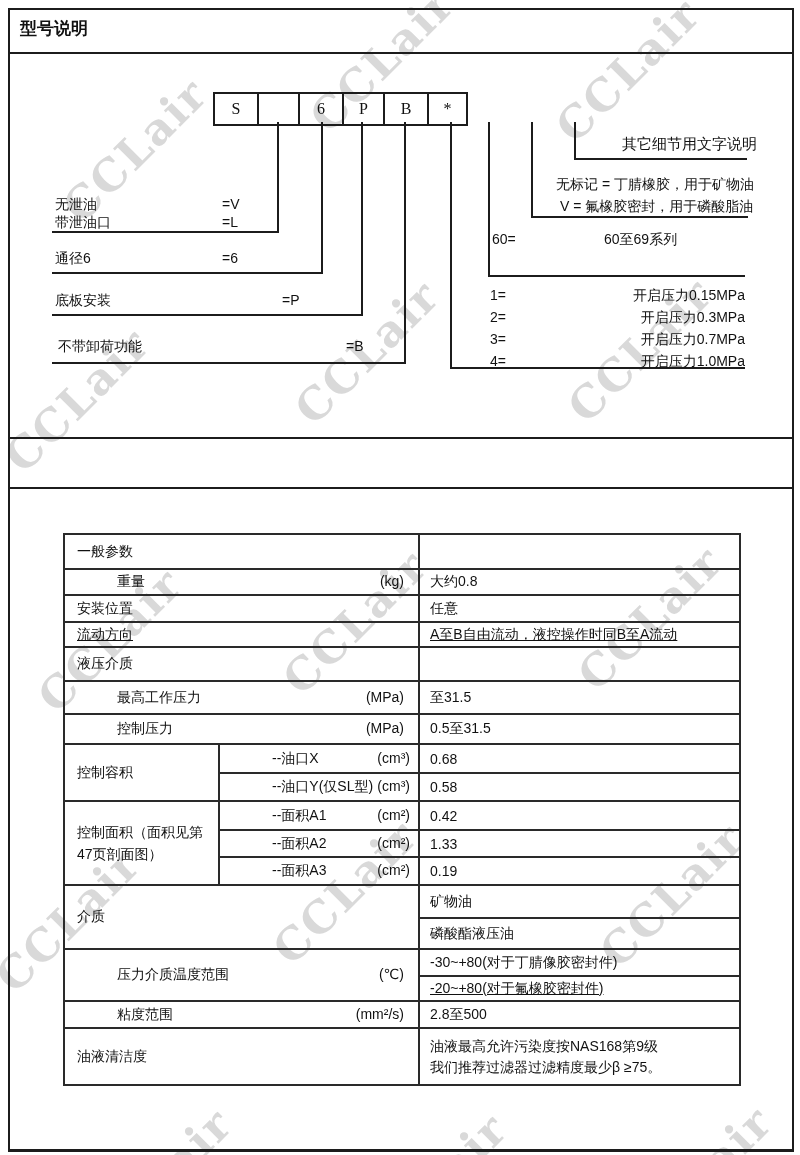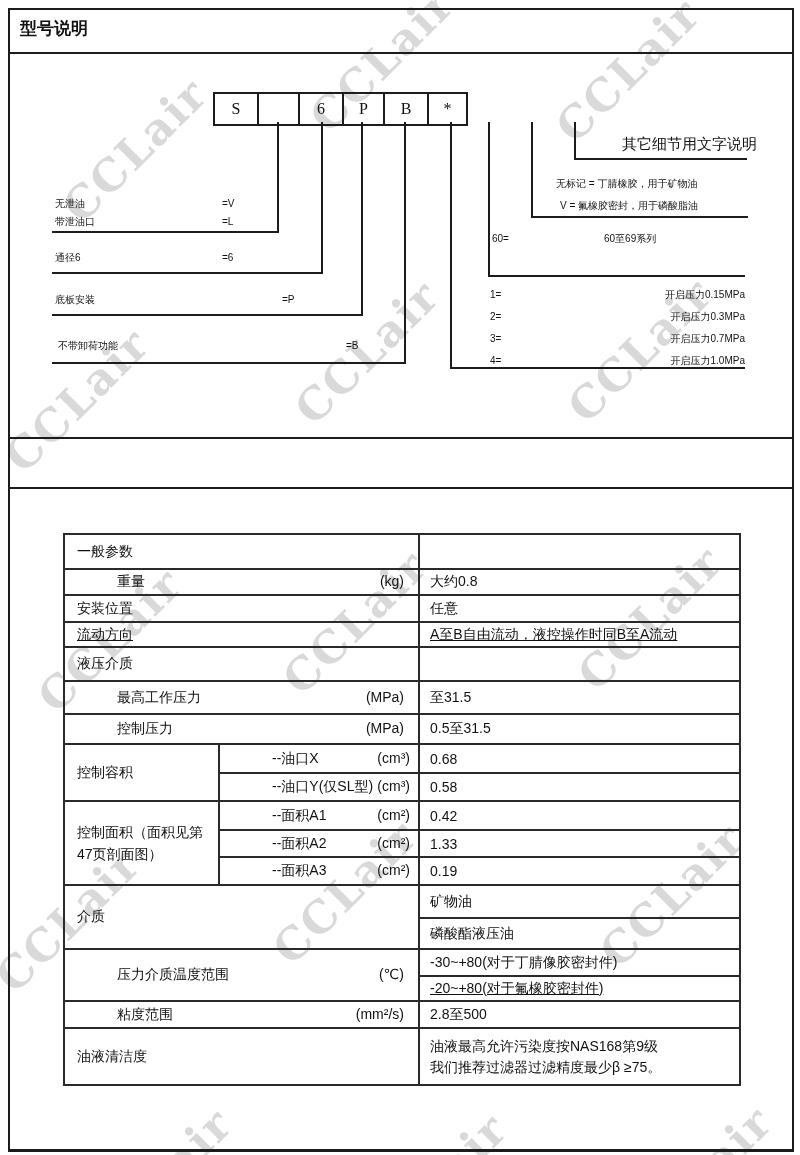--- a/index.html
+++ b/index.html
@@ -7,21 +7,21 @@
         font-family:"Liberation Sans","DejaVu Sans",sans-serif;color:#111;}
   
   .wm{position:absolute;z-index:0;transform:translate(-50%,-50%) rotate(-45deg);
       font-family:"DejaVu Serif","Liberation Serif",serif;font-weight:bold;
       font-size:44px;letter-spacing:2px;color:#d9d9d9;white-space:nowrap;user-select:none;}
   
   .frame{position:absolute;left:8px;top:8px;width:782px;height:1139px;
          border:2px solid #1c1c1c;border-bottom-width:3px;z-index:2;pointer-events:none;}
   .hline{position:absolute;background:#1c1c1c;height:2px;z-index:1;}
   .vline{position:absolute;background:#1c1c1c;width:2px;z-index:1;}
-  .txt{position:absolute;z-index:1;font-size:10px;line-height:16px;white-space:nowrap;}
+  .txt{position:absolute;z-index:1;font-size:14px;line-height:16px;white-space:nowrap;}
   .b{font-weight:bold;}
   
   .mbox-row{position:absolute;left:213px;top:92px;height:30px;display:flex;
             border:2px solid #1c1c1c;z-index:1;}
   .mbox{border-left:2px solid #1c1c1c;display:flex;align-items:center;justify-content:center;
         font-family:"Liberation Serif","DejaVu Serif",serif;font-size:16px;}
   .mbox:first-child{border-left:none;}
   
   .ttable{position:absolute;left:63px;top:533px;z-index:1;border-collapse:collapse;
           table-layout:fixed;width:676px;font-size:14px;}

